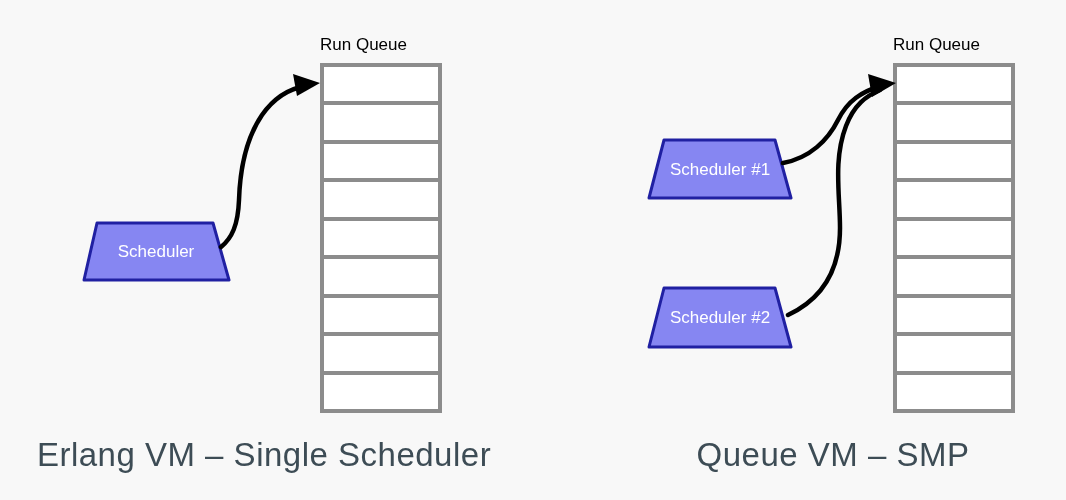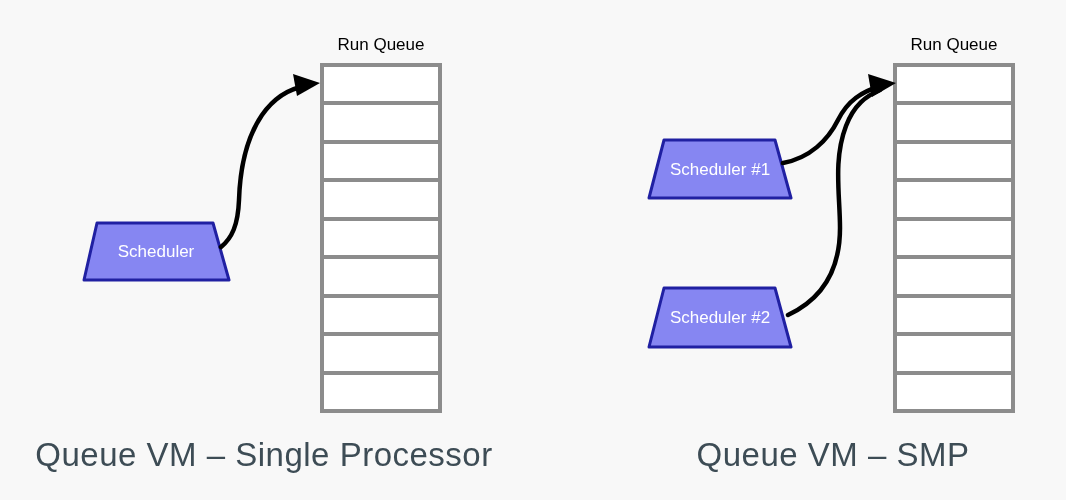--- a/index.html
+++ b/index.html
@@ -11,21 +11,21 @@
     height: 500px;
     position: relative;
     background: #f8f8f8;
     font-family: "Liberation Sans", sans-serif;
     overflow: hidden;
   }
   .queue-label {
     position: absolute;
     top: 35px;
     width: 122px;
-    text-align: center;
+    text-align: left;
     font-size: 17px;
     font-weight: 500;
     color: #000000;
     white-space: nowrap;
   }
   .queue-label.left  { left: 320px; }
   .queue-label.right { left: 893px; }
   .queue {
     position: absolute;
     top: 63px;
@@ -78,21 +78,21 @@
     <div class="cell"></div>
     <div class="cell"></div>
     <div class="cell"></div>
     <div class="cell"></div>
     <div class="cell"></div>
     <div class="cell"></div>
     <div class="cell"></div>
     <div class="cell"></div>
   </div>
 
-<div class="caption left">Queue VM – Single Processor</div>
+<div class="caption left">Erlang VM – Single Scheduler</div>
 
 <div class="queue-label right">Run Queue</div>
 
 <div class="queue right">
     <div class="cell"></div>
     <div class="cell"></div>
     <div class="cell"></div>
     <div class="cell"></div>
     <div class="cell"></div>
     <div class="cell"></div>

